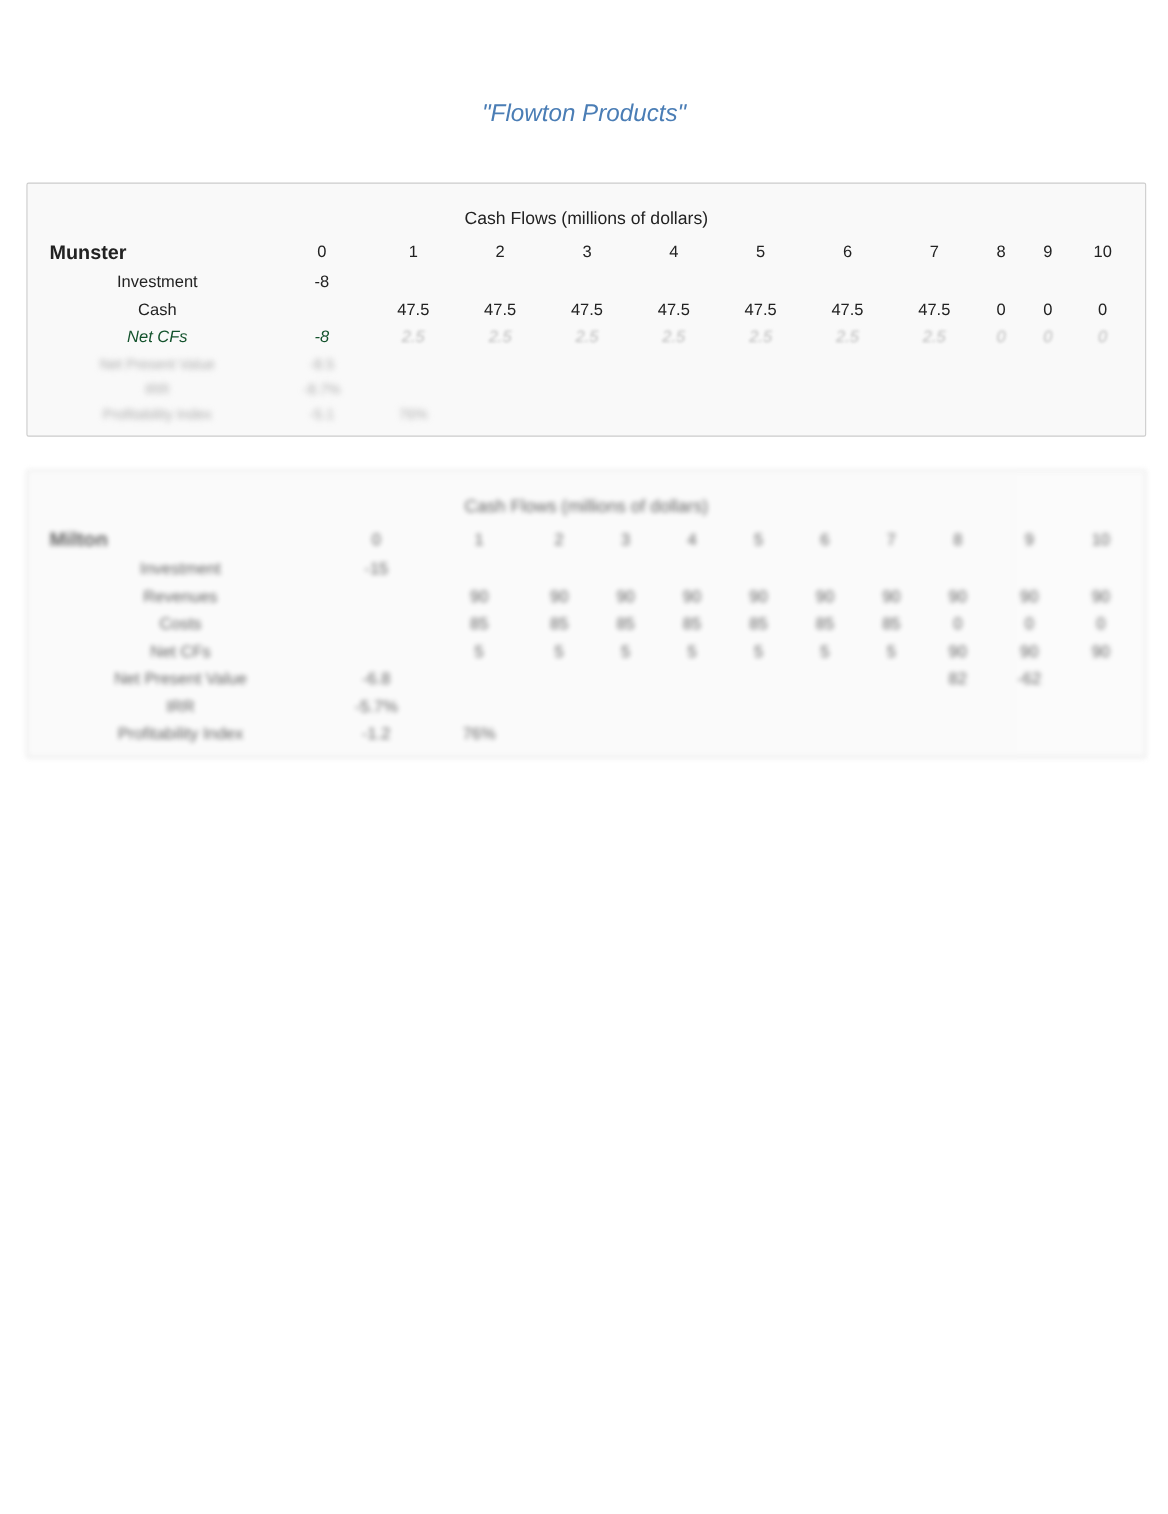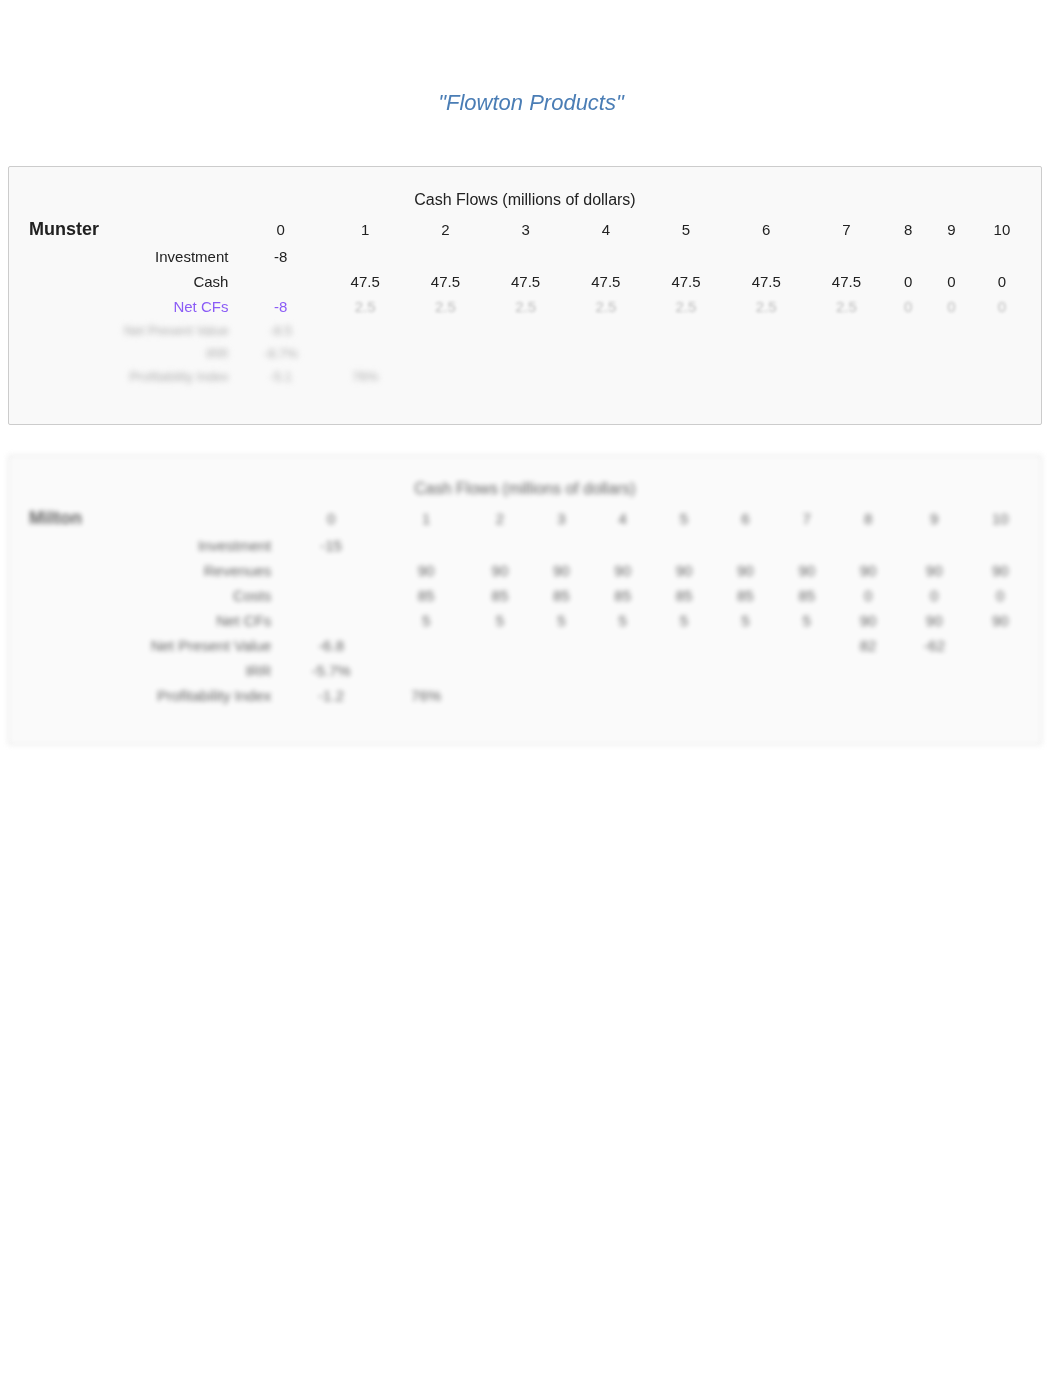--- a/index.html
+++ b/index.html
@@ -15,45 +15,45 @@
     .page-title {
       text-align: center;
       color: #4a7db5;
       font-size: 22px;
       font-style: italic;
       padding-top: 90px;
       padding-bottom: 50px;
     }
 
     .table-container {
-      margin: 0 20px 30px 8px;
+      margin: 0 20px 30px 24px;
       border: 1px solid #ccc;
       background: #f9f9f9;
-      padding: 20px 10px 36px 10px;
+      padding: 20px 10px 8px 10px;
       border-radius: 2px;
     }
 
     .table-container.blurred {
       filter: blur(2.5px);
       opacity: 0.7;
     }
 
     .cf-table {
       width: 100%;
       border-collapse: collapse;
     }
 
     .cf-table th, .cf-table td {
       text-align: center;
       padding: 4px 8px;
       font-size: 15px;
     }
 
     .cf-table td.row-label {
-      text-align: right;
+      text-align: center;
       font-size: 15px;
       padding-left: 10px;
     }
 
     .cf-table th.row-label {
       text-align: left;
       font-weight: bold;
       font-size: 18px;
       padding-left: 10px;
     }
@@ -64,21 +64,22 @@
       color: #222;
     }
 
     .cf-title-row td {
       font-size: 16px;
       text-align: center;
       padding-bottom: 6px;
     }
 
     .cf-table .net-cfs-row td {
-      color: #8b5cf6;
+      color: #14532d;
+      font-style: italic;
     }
 
     .cf-table .blurred-row td {
       filter: blur(2px);
       color: #aaa;
       font-size: 13px;
     }
   </style>
 </head>
 <body>

